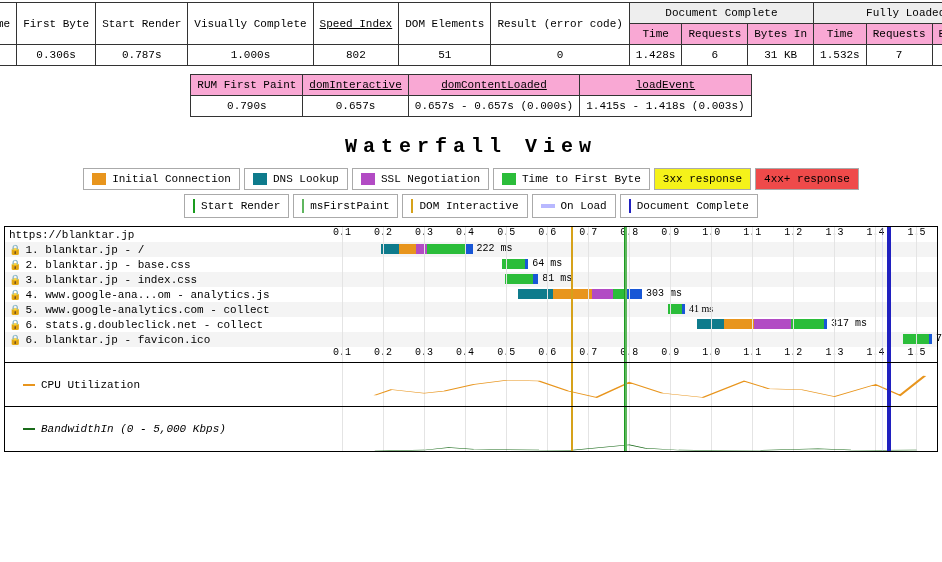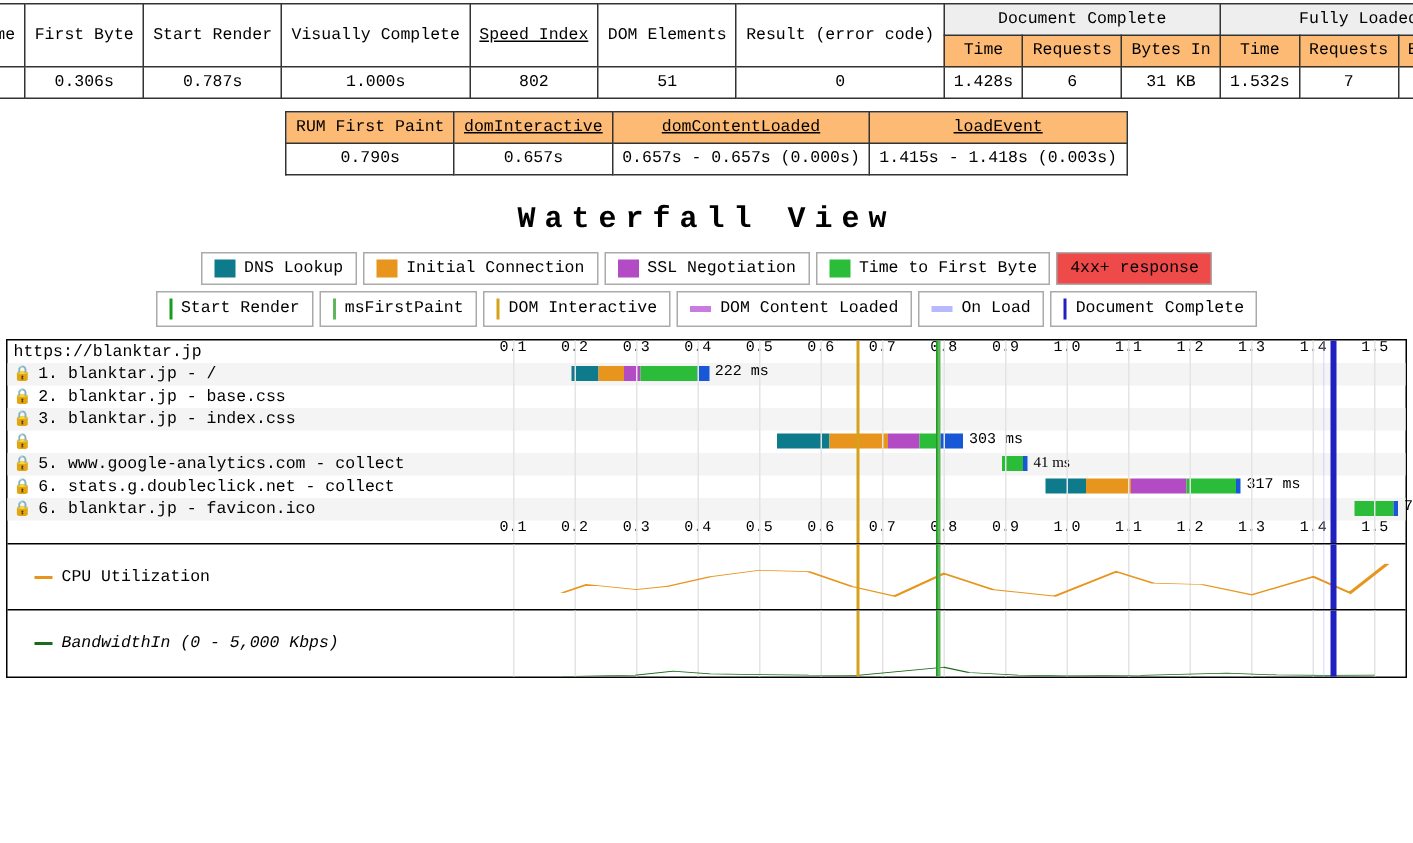--- a/index.html
+++ b/index.html
@@ -1,20 +1,20 @@
 <!DOCTYPE html>
 <html><head>
 <meta charset="utf-8">
 <style>
   * { box-sizing: border-box; margin: 0; padding: 0; }
   body { font-family: "Courier New", monospace; font-size: 11px; background: #fff; color: #000; width: 942px; }
   
   table { border-collapse: collapse; }
   th, td { border: 1px solid #333; padding: 4px 6px; text-align: center; white-space: nowrap; }
-  th { background: #fdba74; font-weight: normal; }
+  th { background: #f9a8d4; font-weight: normal; }
   
   .top-wrap { display: flex; justify-content: center; margin: 2px 0 8px 0; }
   .top-table th.grp { background: #eee; }
   .top-table .nobg { background: #fff; border-top: 1px solid #333; }
   .underlined { text-decoration: underline; }
   
   .second-wrap { display: flex; justify-content: center; margin-bottom: 18px; }
   
   h2.wf-title { text-align: center; font-family: "Courier New", monospace; font-size: 20px; letter-spacing: 6px; font-weight: bold; margin: 6px 0 10px 0; }
   
@@ -126,56 +126,55 @@
     <td>1.415s - 1.418s (0.003s)</td>
   </tr>
 </tbody>
     </table>
 </div>
 
 <h2 class="wf-title">Waterfall View</h2>
 
 <div class="legend-row">
   <span class="legend-box">
+      <span class="swatch c-conn"></span>
+      <span>Initial Connection</span>
+    </span>
+  <span class="legend-box">
       <span class="swatch c-dns"></span>
       <span>DNS Lookup</span>
     </span>
   <span class="legend-box">
-      <span class="swatch c-conn"></span>
-      <span>Initial Connection</span>
-    </span>
-  <span class="legend-box">
       <span class="swatch c-ssl"></span>
       <span>SSL Negotiation</span>
     </span>
   <span class="legend-box">
       <span class="swatch c-ttfb"></span>
       <span>Time to First Byte</span>
     </span>
+  <span class="legend-box c-3xx">
+      <span>3xx response</span>
+    </span>
   <span class="legend-box c-4xx">
       <span>4xx+ response</span>
     </span>
 </div>
 
 <div class="legend-row">
   <span class="legend-box">
       <span class="swatch line c-sr"></span>
       <span>Start Render</span>
     </span>
   <span class="legend-box">
       <span class="swatch line c-fp"></span>
       <span>msFirstPaint</span>
     </span>
   <span class="legend-box">
       <span class="swatch line c-di"></span>
       <span>DOM Interactive</span>
-    </span>
-  <span class="legend-box">
-      <span class="swatch lineH c-dcl"></span>
-      <span>DOM Content Loaded</span>
     </span>
   <span class="legend-box">
       <span class="swatch lineH c-ol"></span>
       <span>On Load</span>
     </span>
   <span class="legend-box">
       <span class="swatch line c-dc"></span>
       <span>Document Complete</span>
     </span>
 </div>
@@ -218,30 +217,41 @@
             <div class="bar c-ttfb" style="left: 19.7419%; width: 6.06452%;"></div>
             <div class="bar c-dl" style="left: 25.8065%; width: 1.16129%;"></div>
             <span class="bar-label" style="left: calc(26.9677% + 4px);">222 ms</span>
           </div>
         </div>
         <div class="wf-row">
           <div class="wf-label-col">
             <span class="lock">🔒</span>
             <span>2. blanktar.jp - base.css</span>
           </div>
+          <div class="wf-chart-col">
+            <div class="bar c-ttfb" style="left: 31.6129%; width: 3.54839%;"></div>
+            <div class="bar c-dl" style="left: 35.1613%; width: 0.580645%;"></div>
+            <span class="bar-label" style="left: calc(35.7419% + 4px);">64 ms</span>
+          </div>
         </div>
         <div class="wf-row odd">
           <div class="wf-label-col">
             <span class="lock">🔒</span>
             <span>3. blanktar.jp - index.css</span>
           </div>
+          <div class="wf-chart-col">
+            <div class="bar c-ttfb" style="left: 32.0645%; width: 4.45161%;"></div>
+            <div class="bar c-dl" style="left: 36.5161%; width: 0.774194%;"></div>
+            <span class="bar-label" style="left: calc(37.2903% + 4px);">81 ms</span>
+          </div>
         </div>
         <div class="wf-row">
           <div class="wf-label-col">
             <span class="lock">🔒</span>
+            <span>4. www.google-ana...om - analytics.js</span>
           </div>
           <div class="wf-chart-col">
             <div class="bar c-dns" style="left: 34.0645%; width: 5.6129%;"></div>
             <div class="bar c-conn" style="left: 39.6774%; width: 6.12903%;"></div>
             <div class="bar c-ssl" style="left: 45.8065%; width: 3.22581%;"></div>
             <div class="bar c-ttfb" style="left: 49.0323%; width: 2.25806%;"></div>
             <div class="bar c-dl" style="left: 51.2903%; width: 2.32258%;"></div>
             <span class="bar-label" style="left: calc(53.6129% + 4px);">303 ms</span>
           </div>
         </div>

